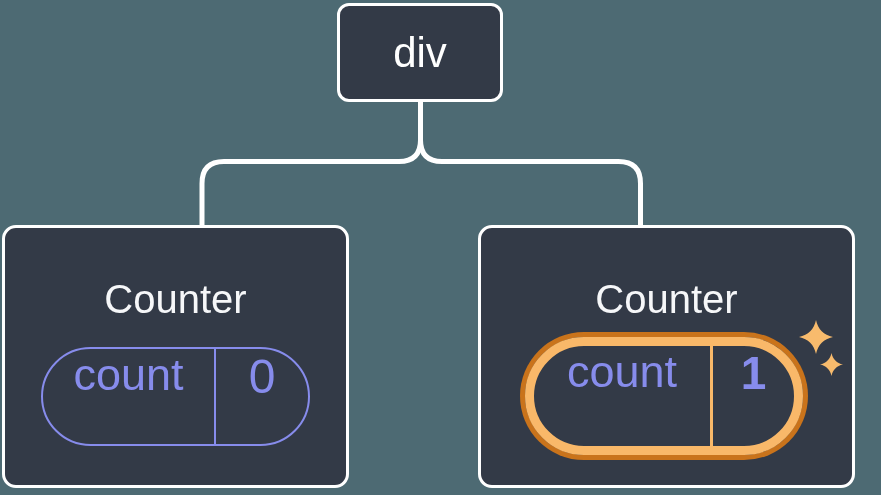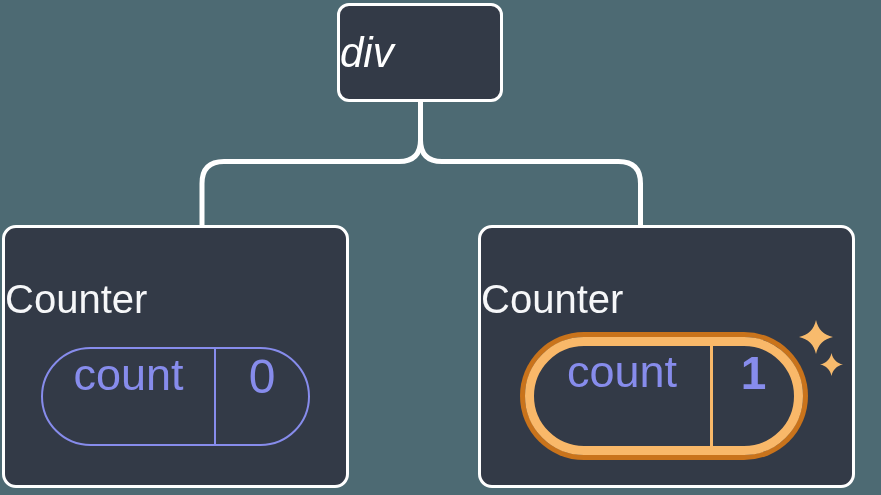--- a/index.html
+++ b/index.html
@@ -31,22 +31,21 @@
     left: 337px;
     top: 3px;
     width: 166px;
     height: 99px;
     box-sizing: border-box;
     background: var(--card-background, #333a47);
     border: 3px solid var(--card-border, #ffffff);
     border-radius: 12px;
     display: flex;
     align-items: center;
-    justify-content: flex-start;
-    font-style: italic;
+    justify-content: center;
   }
   .node-root-label {
     color: var(--node-label-text, #ffffff);
     font-size: 42px;
   }
   .card {
     position: absolute;
     top: 225px;
     height: 263px;
     box-sizing: border-box;
@@ -54,21 +53,21 @@
     border: 3px solid var(--card-border, #ffffff);
     border-radius: 14px;
   }
   .card-left  { left: 2px;   width: 347px; }
   .card-right { left: 478px; width: 377px; }
   .card-title {
     position: absolute;
     top: 48px;
     left: 0;
     right: 0;
-    text-align: left;
+    text-align: center;
     color: var(--title-text, #f6f7f9);
     font-size: 40px;
     line-height: 46px;
   }
   .pill {
     position: absolute;
     box-sizing: border-box;
     display: flex;
     border-radius: 999px;
   }

